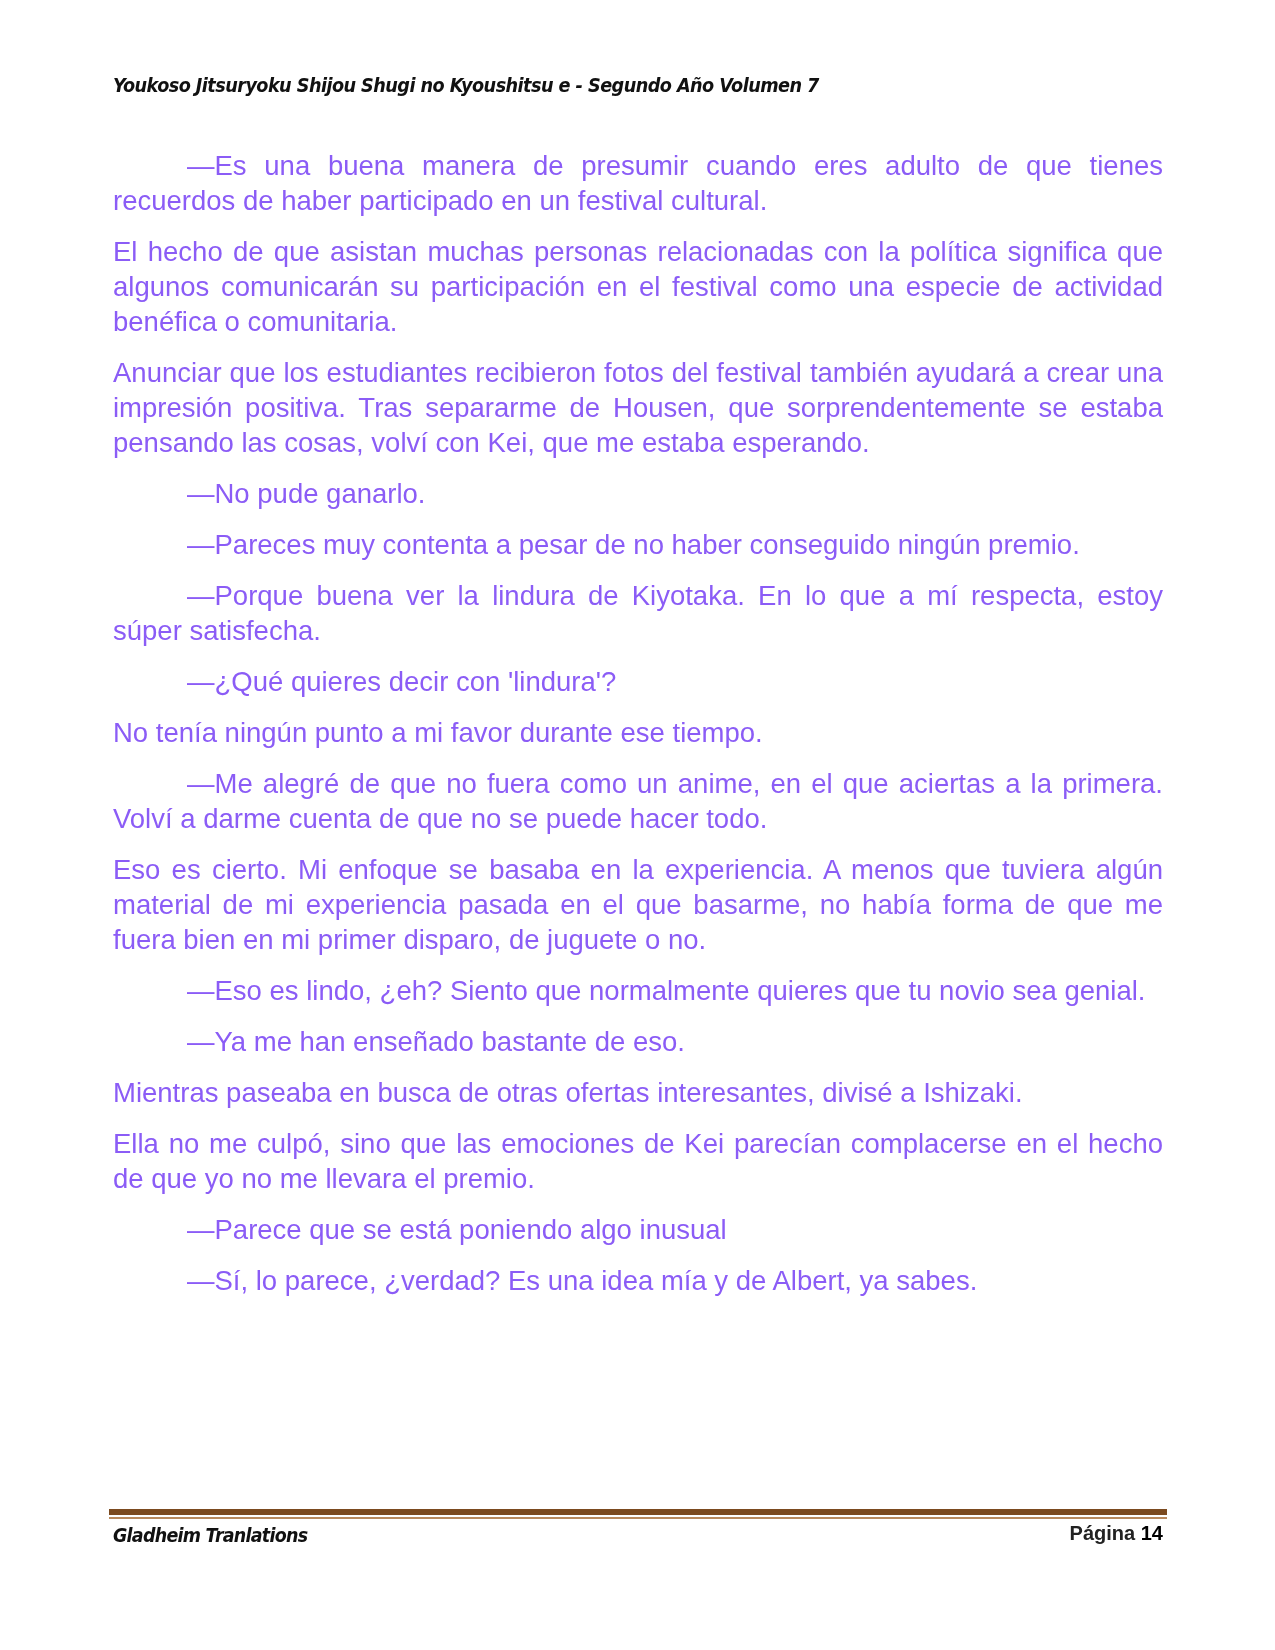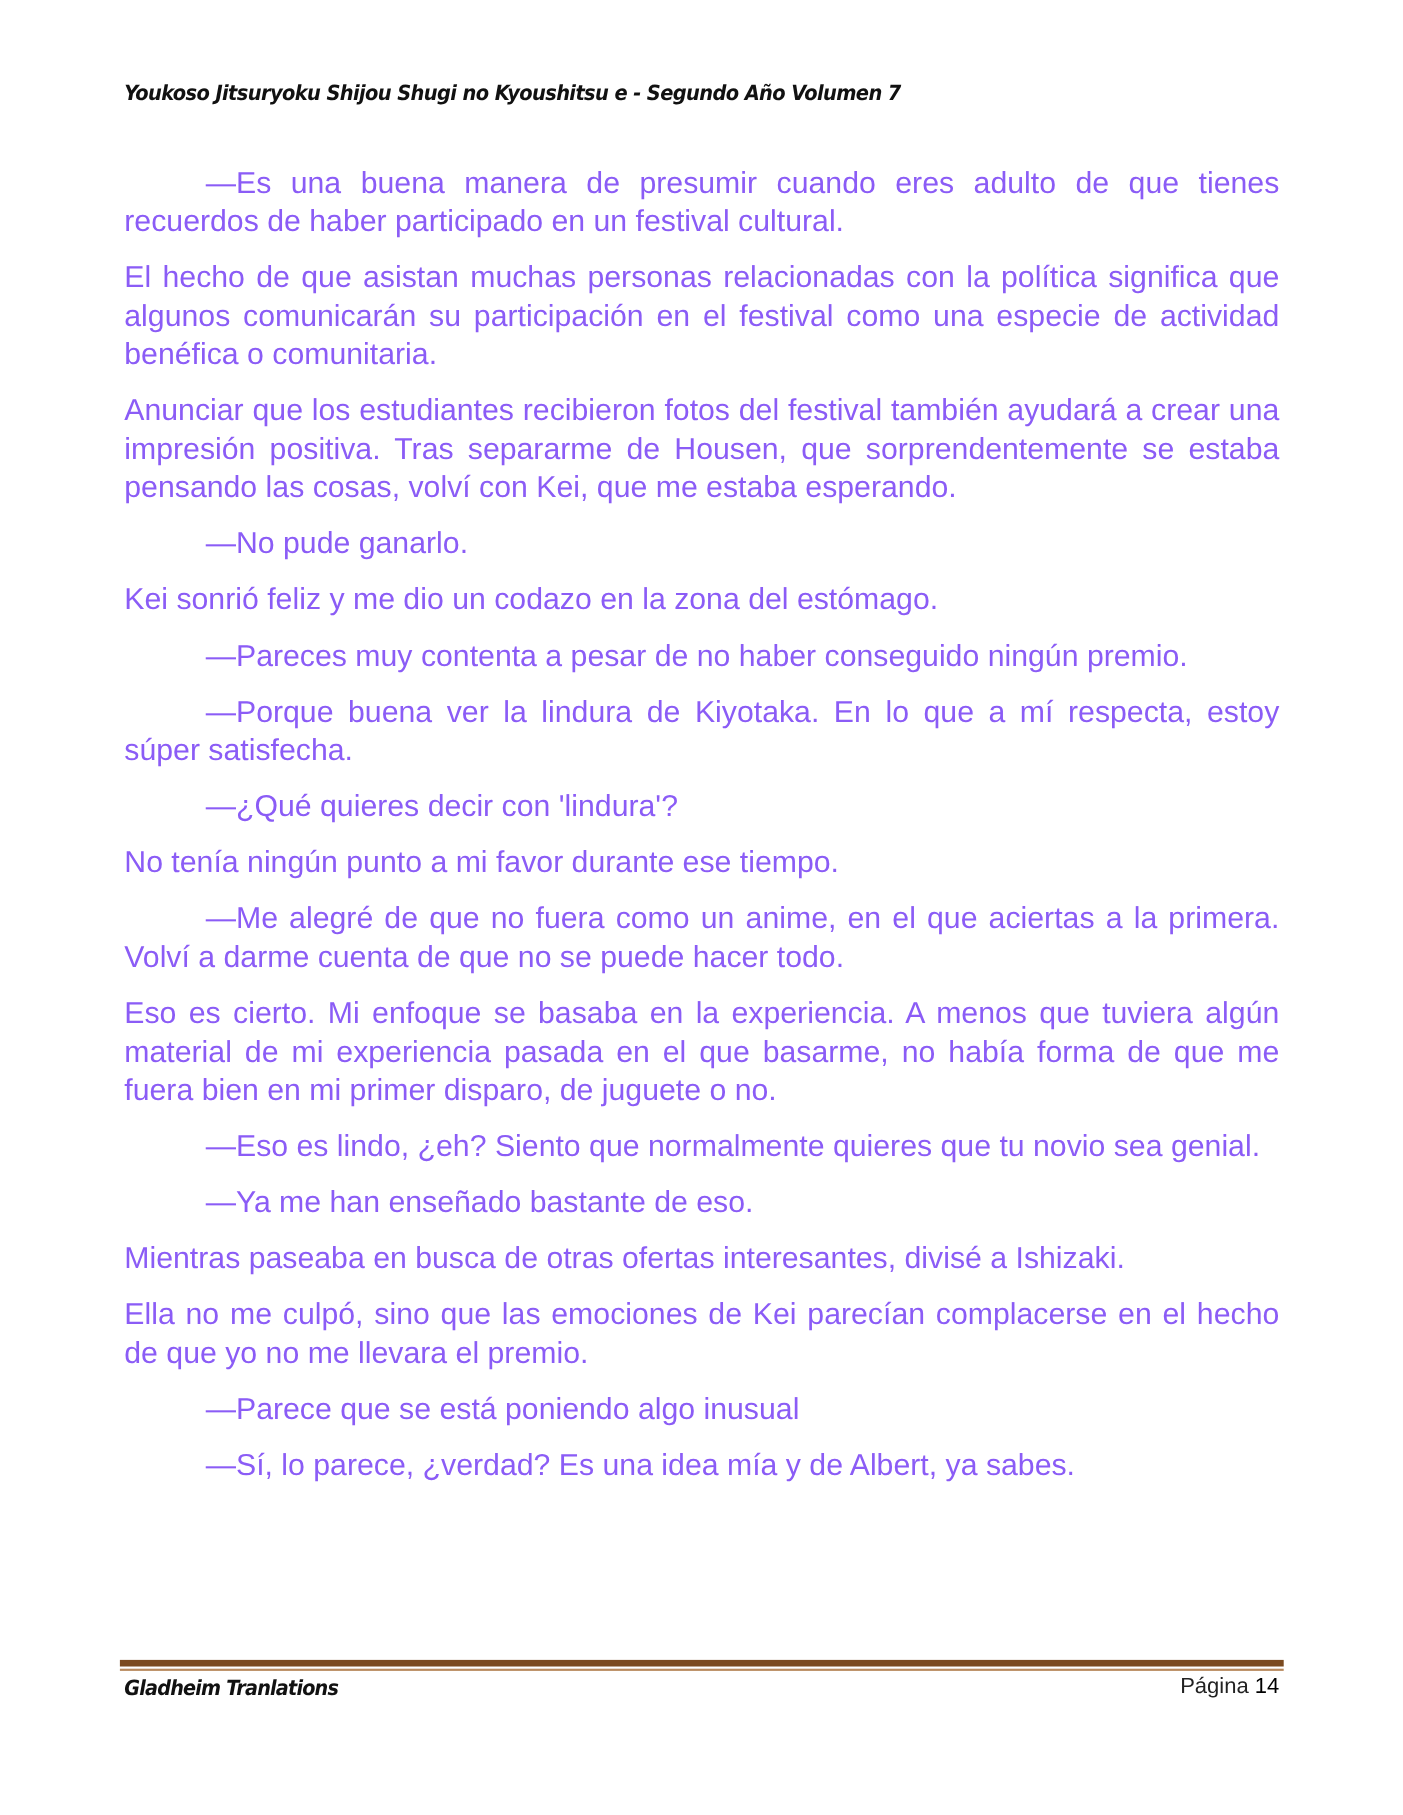--- a/index.html
+++ b/index.html
@@ -29,34 +29,34 @@
   .footer-left {
     position:absolute; left:113px; top:1524px;
     font-family:"DejaVu Sans", sans-serif; font-weight:bold; font-style:italic;
     font-size:19px; color:#111; letter-spacing:-0.8px;
     transform:scaleX(0.92); transform-origin:left center; white-space:nowrap;
   }
   .footer-right {
     position:absolute; right:112px; top:1522px;
     font-family:"Liberation Sans", sans-serif; font-size:20px; color:#222;
     white-space:nowrap;
+    font-weight:bold;
   }
   .footer-right .num { color:#000; }
 </style>
 </head>
 <body>
 
 <div class="header">Youkoso Jitsuryoku Shijou Shugi no Kyoushitsu e - Segundo Año Volumen 7</div>
 
 <div class="body-text">
   <p class="dialog">—Es una buena manera de presumir cuando eres adulto de que tienes recuerdos de haber participado en un festival cultural.</p>
   <p>El hecho de que asistan muchas personas relacionadas con la política significa que algunos comunicarán su participación en el festival como una especie de actividad benéfica o comunitaria.</p>
   <p>Anunciar que los estudiantes recibieron fotos del festival también ayudará a crear una impresión positiva. Tras separarme de Housen, que sorprendentemente se estaba pensando las cosas, volví con Kei, que me estaba esperando.</p>
   <p class="dialog">—No pude ganarlo.</p>
-  <p>Kei sonrió feliz y me dio un codazo en la zona del estómago.</p>
   <p class="dialog">—Pareces muy contenta a pesar de no haber conseguido ningún premio.</p>
   <p class="dialog">—Porque buena ver la lindura de Kiyotaka. En lo que a mí respecta, estoy súper satisfecha.</p>
   <p class="dialog">—¿Qué quieres decir con 'lindura'?</p>
   <p>No tenía ningún punto a mi favor durante ese tiempo.</p>
   <p class="dialog">—Me alegré de que no fuera como un anime, en el que aciertas a la primera. Volví a darme cuenta de que no se puede hacer todo.</p>
   <p>Eso es cierto. Mi enfoque se basaba en la experiencia. A menos que tuviera algún material de mi experiencia pasada en el que basarme, no había forma de que me fuera bien en mi primer disparo, de juguete o no.</p>
   <p class="dialog">—Eso es lindo, ¿eh? Siento que normalmente quieres que tu novio sea genial.</p>
   <p class="dialog">—Ya me han enseñado bastante de eso.</p>
   <p>Mientras paseaba en busca de otras ofertas interesantes, divisé a Ishizaki.</p>
   <p>Ella no me culpó, sino que las emociones de Kei parecían complacerse en el hecho de que yo no me llevara el premio.</p>

